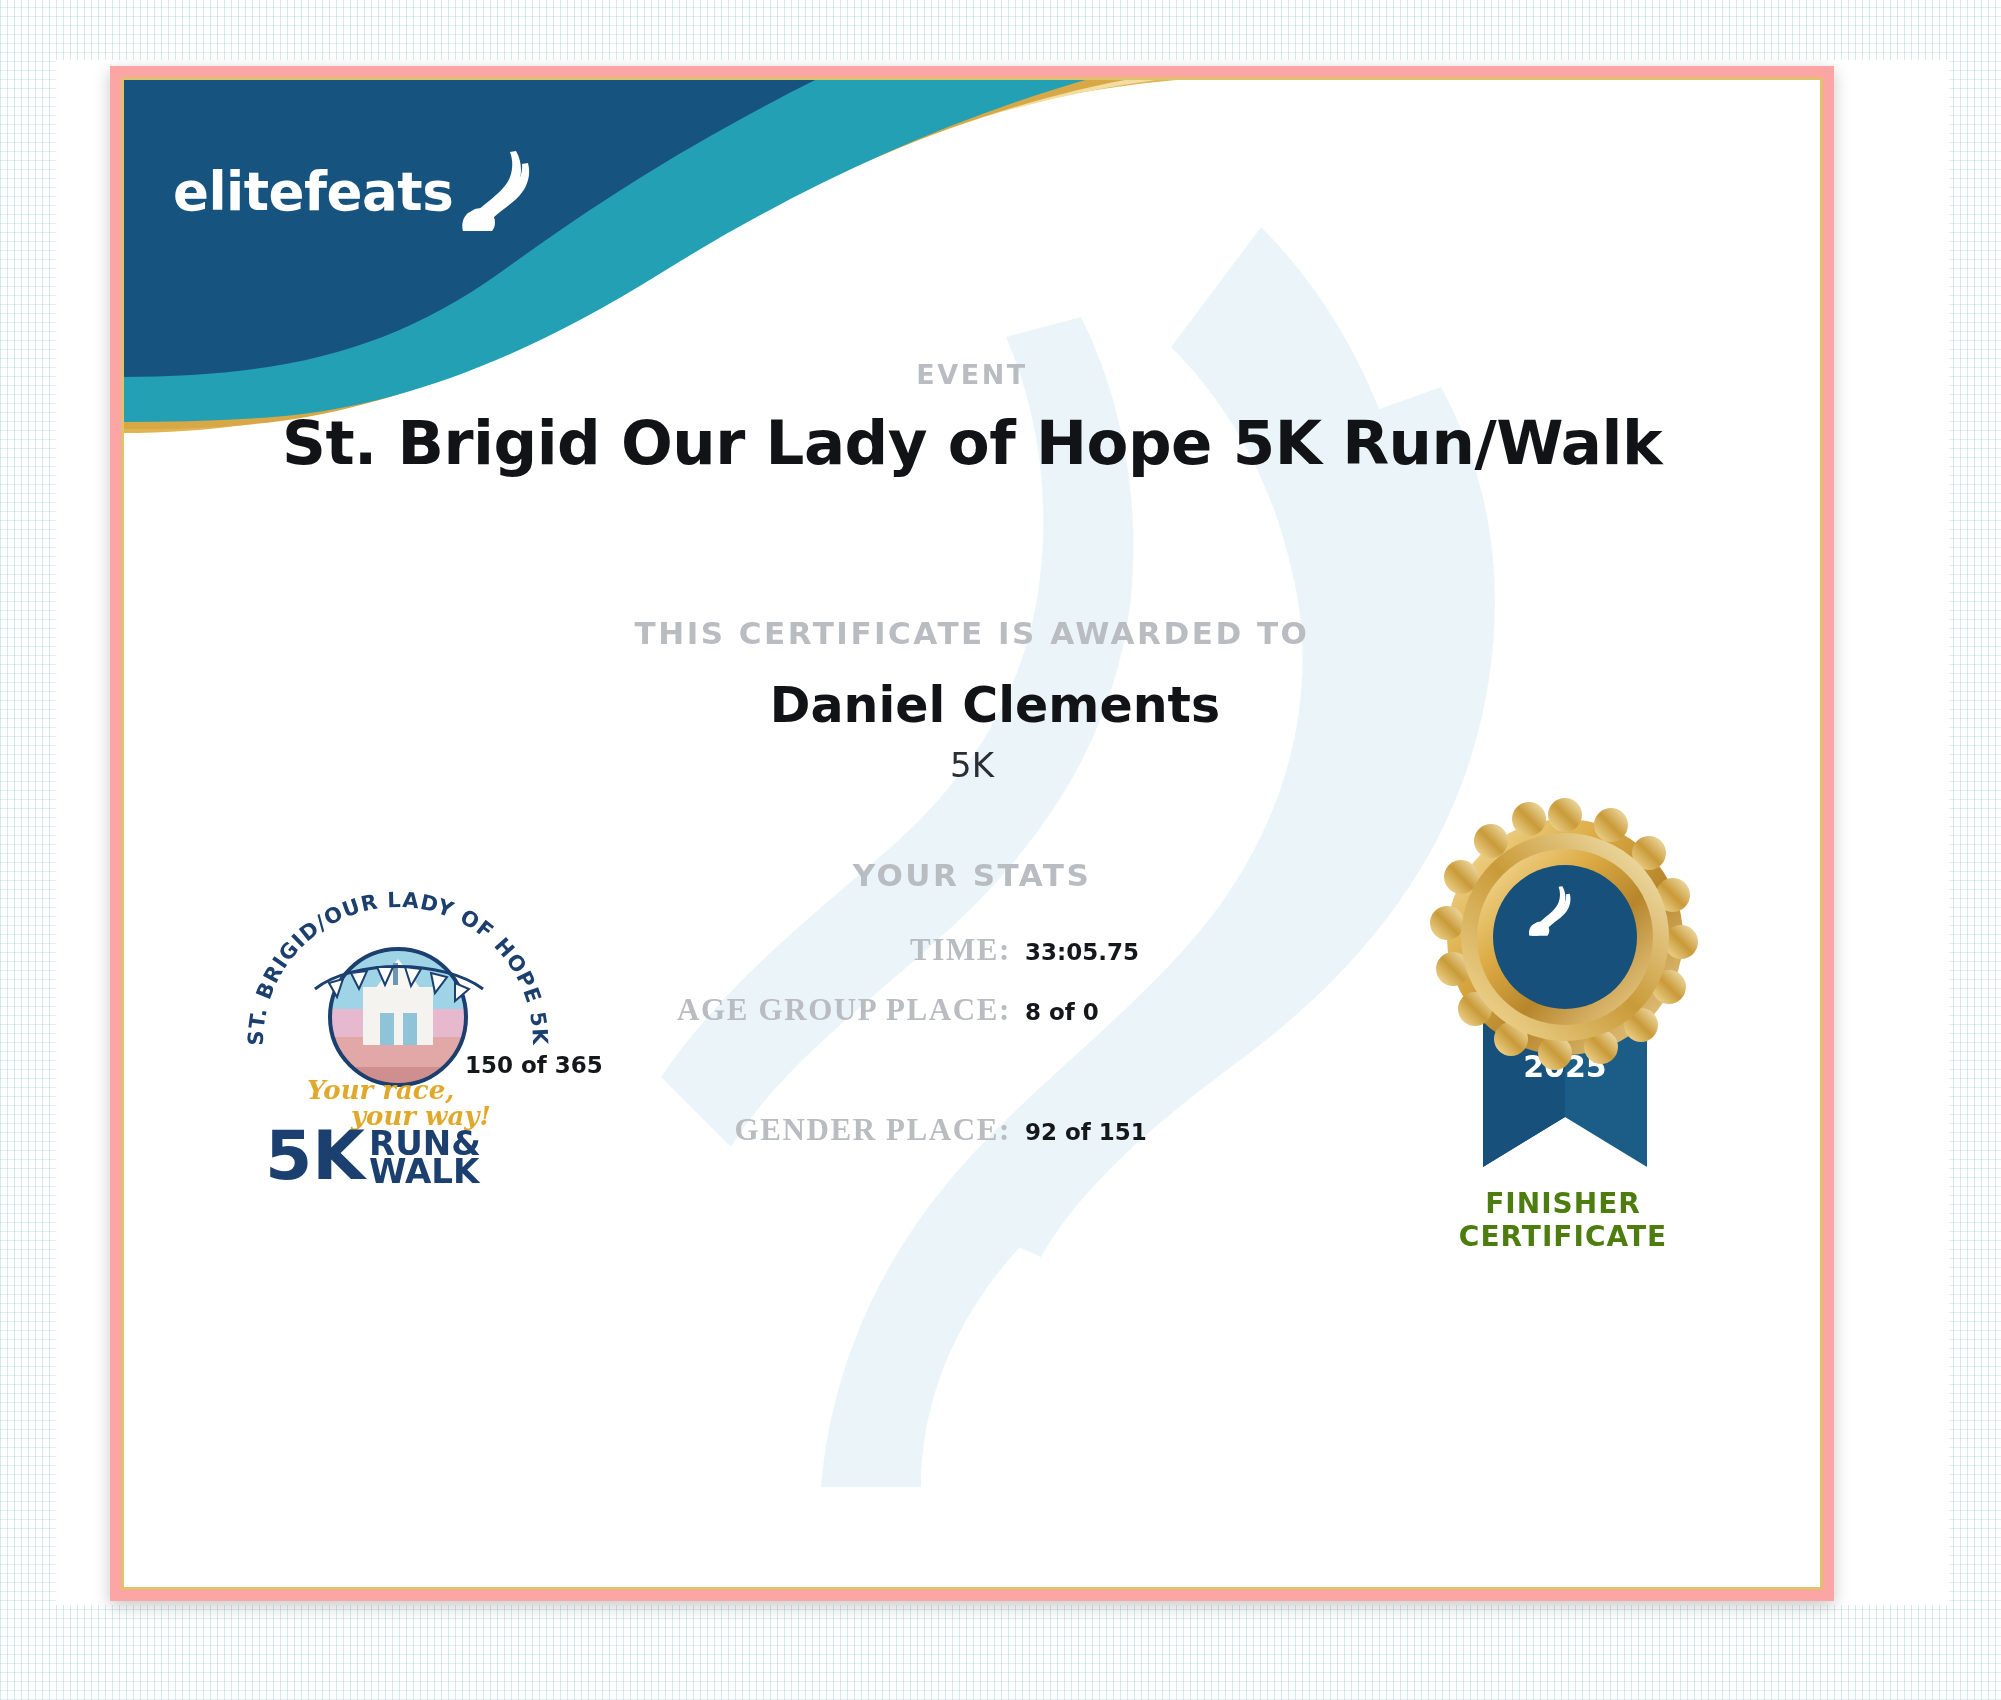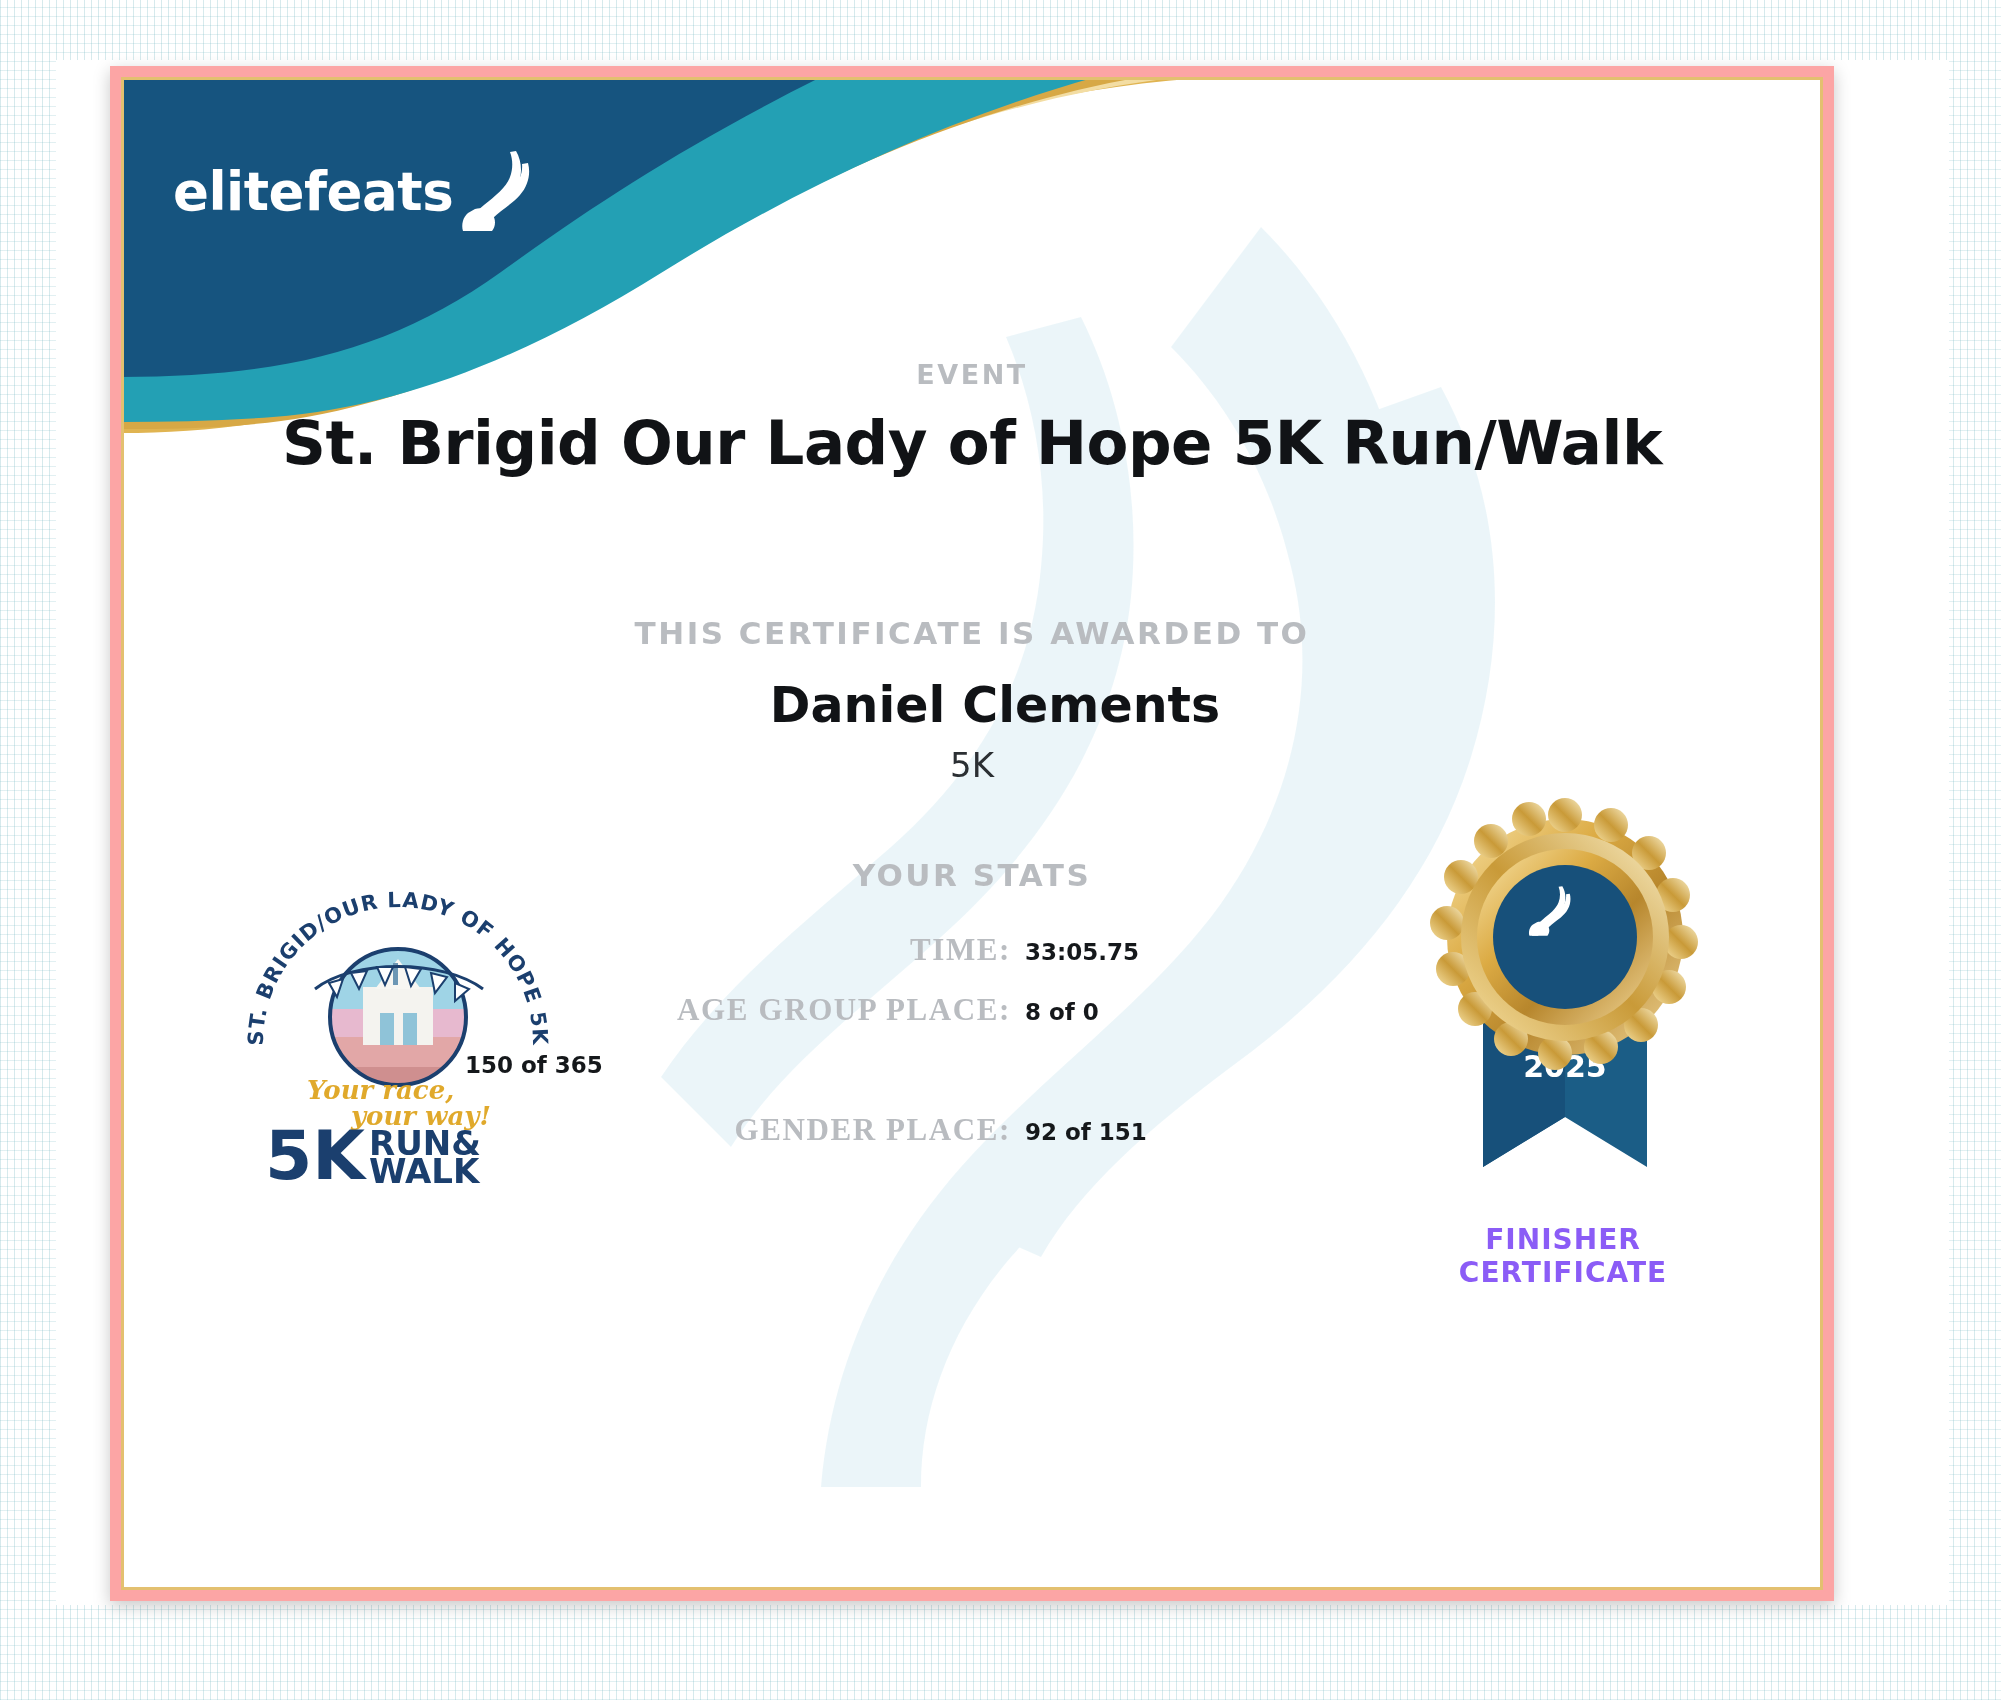--- a/index.html
+++ b/index.html
@@ -211,24 +211,24 @@
   .seal {
     position: absolute;
     right: 108px;
     top: 700px;
     width: 300px;
     height: 430px;
   }
   .finisher-caption {
     position: absolute;
     right: 95px;
-    top: 1146px;
+    top: 1110px;
     width: 330px;
     text-align: center;
-    color: #8b5cf6;
+    color: #4d7c0f;
     font-size: 28px;
     font-weight: bold;
     line-height: 1.18;
     letter-spacing: 1px;
     font-family: "DejaVu Sans", sans-serif;
   }
 </style>
 </head>
 <body>
 

